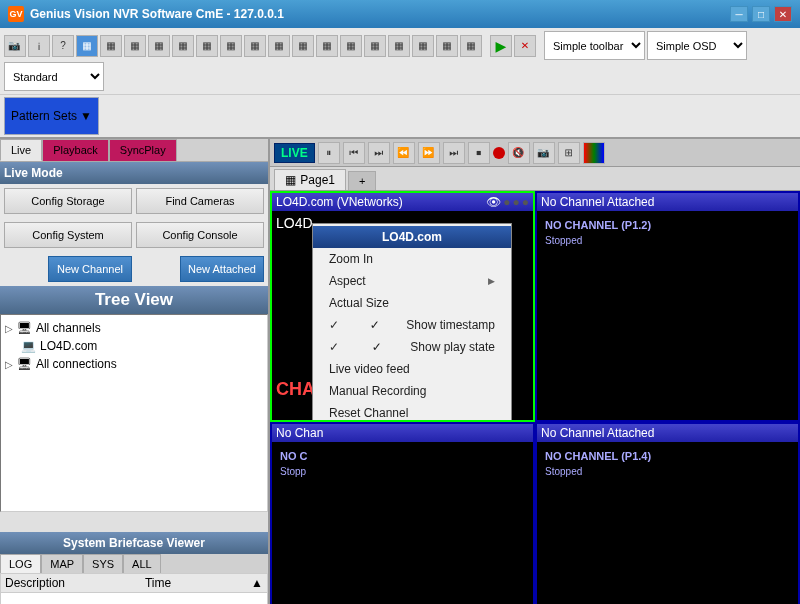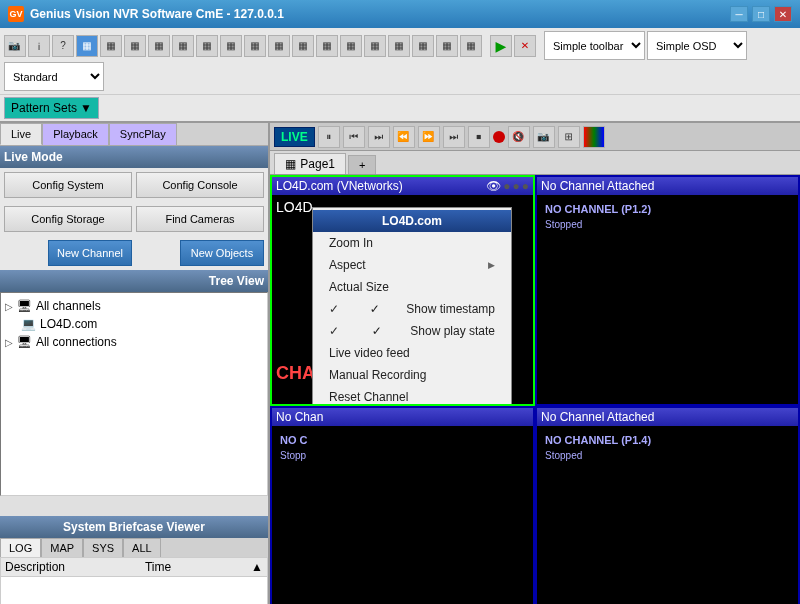--- a/index.html
+++ b/index.html
@@ -15,46 +15,46 @@
     .title-bar-icon { width: 16px; height: 16px; background: #ff6600; border-radius: 2px; display: flex; align-items: center; justify-content: center; font-size: 9px; color: white; }
     .title-bar-controls { display: flex; gap: 4px; }
     .title-btn { width: 18px; height: 16px; background: #5aa8d8; border: 1px solid #4090c0; color: white; font-size: 10px; cursor: pointer; display: flex; align-items: center; justify-content: center; }
     .title-btn.close { background: #c04040; }
 
     
     .toolbar { background: #e8e8e8; border-bottom: 1px solid #ccc; padding: 3px 4px; display: flex; align-items: center; gap: 2px; flex-wrap: wrap; min-height: 32px; }
     .tb-btn { width: 22px; height: 22px; background: #d4d4d4; border: 1px solid #b0b0b0; cursor: pointer; display: flex; align-items: center; justify-content: center; font-size: 10px; color: #333; }
     .tb-separator { width: 4px; }
     .tb-dropdown { height: 29px; border: 1px solid #b0b0b0; background: white; padding: 0 4px; font-size: 11px; cursor: pointer; min-width: 100px; }
-    .pattern-sets { background: #14b8a6; border: 1px solid #a0a8b8; padding: 3px 6px; font-size: 11px; cursor: pointer; display: flex; align-items: center; gap: 3px; }
+    .pattern-sets { background: #1d4ed8; border: 1px solid #a0a8b8; padding: 11px 6px; font-size: 11px; cursor: pointer; display: flex; align-items: center; gap: 3px; }
 
     
     .toolbar2 { background: #e8e8e8; border-bottom: 2px solid #999; padding: 2px 4px; display: flex; align-items: center; gap: 4px; }
 
     
     .main-layout { display: flex; height: calc(604px - 28px - 34px - 28px); }
 
     
     .left-panel { width: 270px; background: #e8e8e8; border-right: 2px solid #999; display: flex; flex-direction: column; }
 
     
     .tabs { display: flex; background: #d0d0d0; border-bottom: 1px solid #aaa; }
-    .tab { padding: 4px 10px; border: 1px solid #aaa; border-bottom: none; background: #c4b5fd; cursor: pointer; font-size: 11px; }
+    .tab { padding: 4px 10px; border: 1px solid #aaa; border-bottom: none; background: #be185d; cursor: pointer; font-size: 11px; }
     .tab.active { background: #e8e8e8; border-bottom: 1px solid #e8e8e8; }
 
     
     .section-header { background: linear-gradient(to bottom, #7090b8, #4a6888); color: white; text-align: left; padding: 4px; font-weight: bold; font-size: 12px; }
 
     
     .btn-row { display: flex; gap: 4px; padding: 4px; }
     .btn { flex: 1; height: 26px; background: linear-gradient(to bottom, #f0f0f0, #d8d8d8); border: 1px solid #aaa; cursor: pointer; font-size: 11px; }
     .btn-blue { background: linear-gradient(to bottom, #5090d0, #3070b0); color: white; border: 1px solid #2060a0; margin-left: 44px; }
 
     
-    .tree-header { background: linear-gradient(to bottom, #7090b8, #4a6888); color: white; text-align: right; padding: 4px; font-weight: bold; font-size: 12px; }
+    .tree-header { background: linear-gradient(to bottom, #7090b8, #4a6888); color: white; text-align: center; padding: 4px; font-weight: bold; font-size: 17px; }
     .tree-view { flex: 1; background: white; padding: 4px; overflow-y: auto; border: 1px inset #ccc; }
     .tree-item { display: flex; align-items: center; gap: 4px; padding: 2px 0; cursor: pointer; }
     .tree-icon { font-size: 10px; color: #555; }
     .tree-indent { padding-left: 16px; }
 
     
     .briefcase-header { background: linear-gradient(to bottom, #7090b8, #4a6888); color: white; text-align: center; padding: 4px; font-weight: bold; font-size: 12px; }
     .briefcase-tabs { display: flex; background: #d0d0d0; }
     .btab { padding: 3px 8px; border: 1px solid #aaa; border-bottom: none; background: #d0d0d0; cursor: pointer; font-size: 11px; }
     .btab.active { background: #f0f0f0; }
@@ -174,30 +174,30 @@
 
     <div class="tabs">
       <div class="tab active">Live</div>
       <div class="tab">Playback</div>
       <div class="tab">SyncPlay</div>
     </div>
 
     <div class="section-header">Live Mode</div>
 
     <div class="btn-row">
+      <button class="btn">Config Storage</button>
+      <button class="btn">Find Cameras</button>
+    </div>
+    <div class="btn-row">
       <button class="btn">Config System</button>
       <button class="btn">Config Console</button>
     </div>
     <div class="btn-row">
-      <button class="btn">Config Storage</button>
-      <button class="btn">Find Cameras</button>
-    </div>
-    <div class="btn-row">
       <button class="btn btn-blue">New Channel</button>
-      <button class="btn btn-blue">New Objects</button>
+      <button class="btn btn-blue">New Attached</button>
     </div>
 
     <div class="tree-header">Tree View</div>
     <div class="tree-view" style="flex:1;">
       <div class="tree-item">
         <span class="tree-icon">▷</span>
         <span>🖥</span>
         <span>All channels</span>
       </div>
       <div class="tree-item tree-indent">

